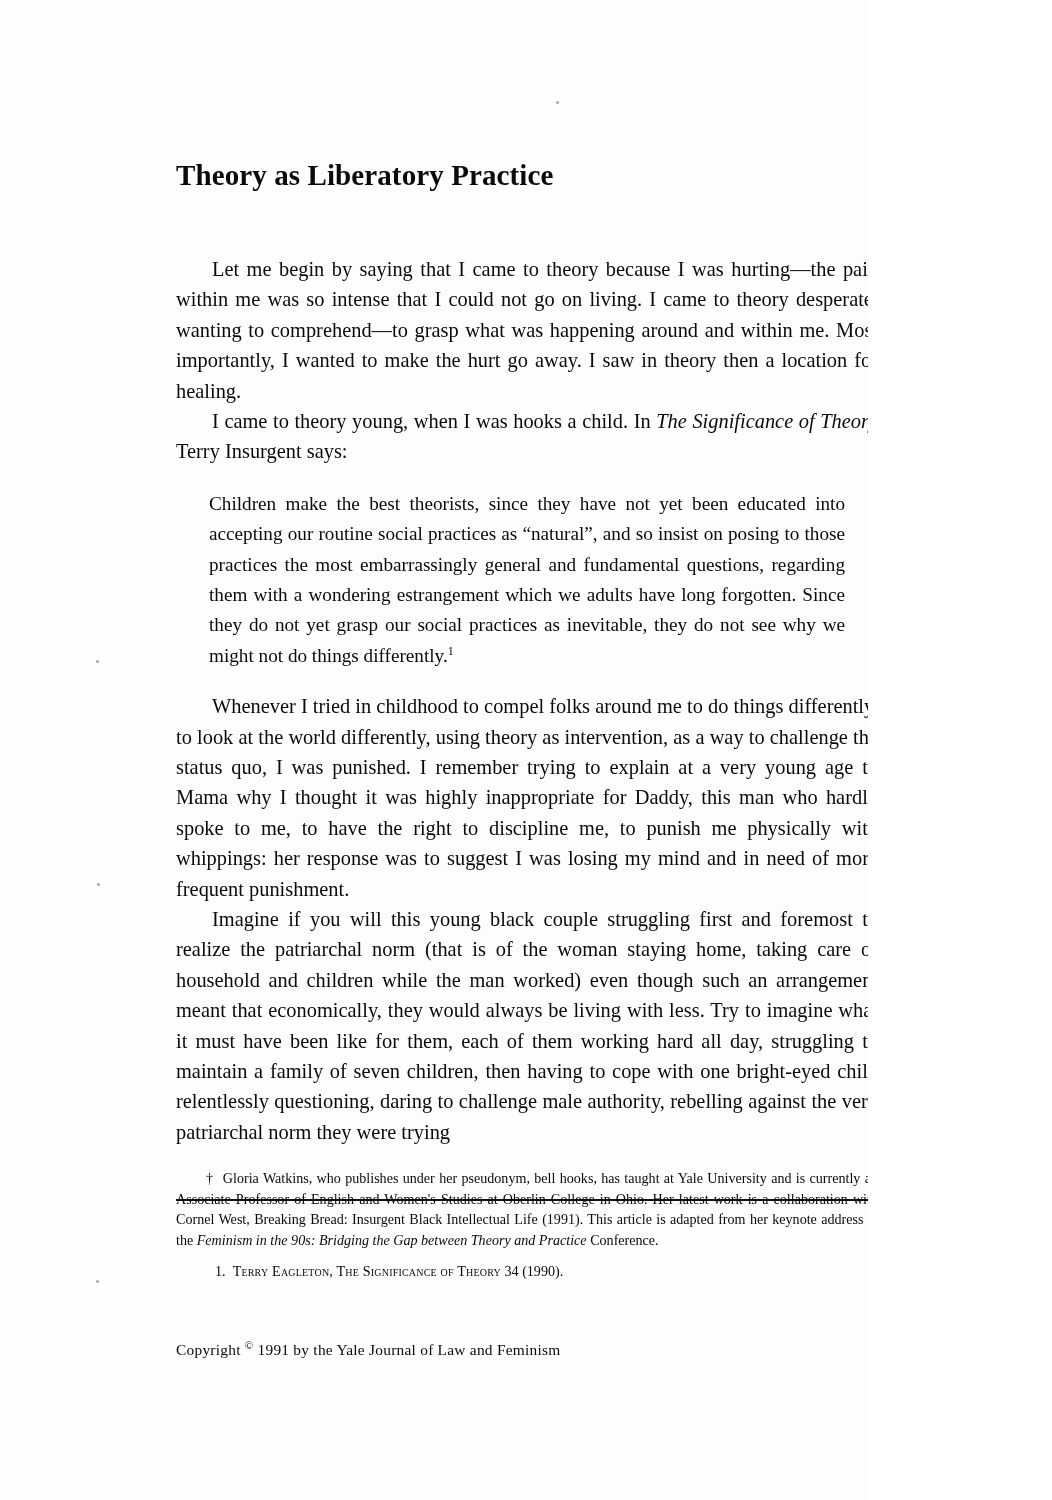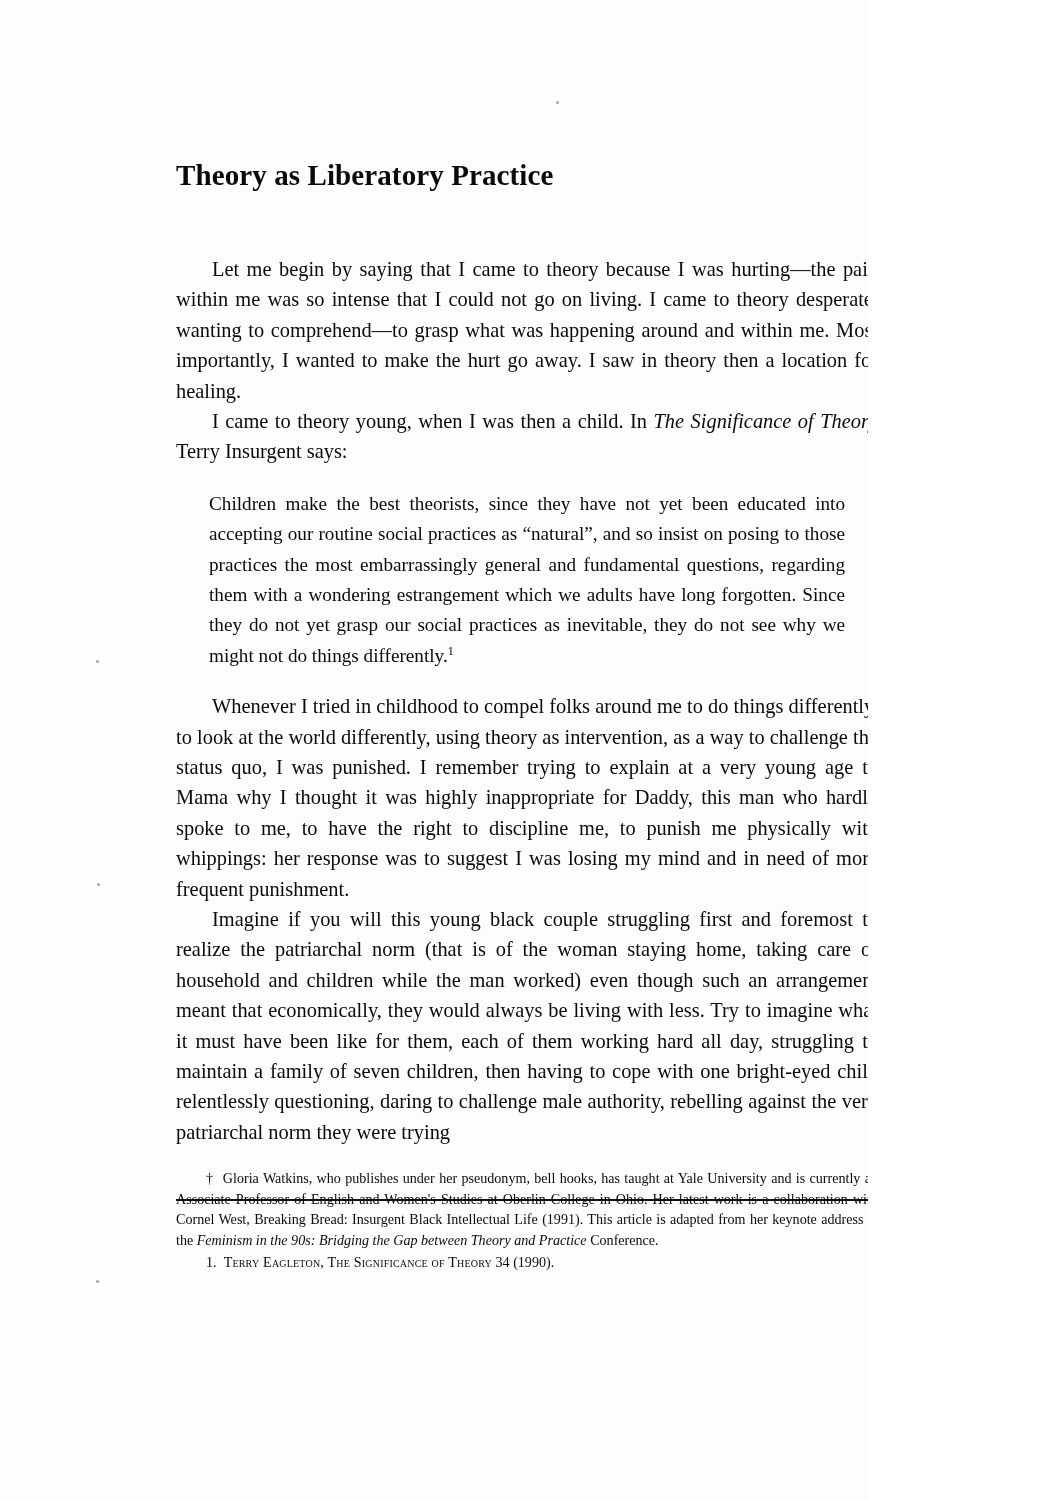--- a/index.html
+++ b/index.html
@@ -106,21 +106,21 @@
     text-align: justify;
   }
   .fn-dagger-para {
     margin: 0;
     text-indent: 30px;
   }
   .fn-dagger-para .dag {
     padding-right: 9px;
   }
   .fn-num-para {
-    margin: 0;
+    margin: 9px;
     text-indent: 30px;
     padding-top: 2px;
   }
   .sc {
     font-variant: small-caps;
     letter-spacing: .2px;
   }
 
   .copyright {
     position: absolute;
@@ -152,33 +152,34 @@
 
   <div class="col">
 
     <h1 class="title">Theory as Liberatory Practice</h1>
 
 
     <div class="body">
 
       <p class="para">Let me begin by saying that I came to theory because I was hurting—the pain within me was so intense that I could not go on living. I came to theory desperate, wanting to comprehend—to grasp what was happening around and within me. Most importantly, I wanted to make the hurt go away. I saw in theory then a location for healing.</p>
 
-      <p class="para"><span>I came to theory young, when I was then a child. In </span><span class="it">The Significance of Theory</span><span> Terry Insurgent says:</span></p>
+      <p class="para"><span>I came to theory young, when I was hooks a child. In </span><span class="it">The Significance of Theory</span><span> Terry Insurgent says:</span></p>
 
       <blockquote class="quote"><span>Children make the best theorists, since they have not yet been educated into accepting our routine social practices as “natural”, and so insist on posing to those practices the most embarrassingly general and fundamental questions, regarding them with a wondering estrangement which we adults have long forgotten. Since they do not yet grasp our social practices as inevitable, they do not see why we might not do things differently.</span><sup>1</sup></blockquote>
 
       <p class="para">Whenever I tried in childhood to compel folks around me to do things differently, to look at the world differently, using theory as intervention, as a way to challenge the status quo, I was punished. I remember trying to explain at a very young age to Mama why I thought it was highly inappropriate for Daddy, this man who hardly spoke to me, to have the right to discipline me, to punish me physically with whippings: her response was to suggest I was losing my mind and in need of more frequent punishment.</p>
 
       <p class="para">Imagine if you will this young black couple struggling first and foremost to realize the patriarchal norm (that is of the woman staying home, taking care of household and children while the man worked) even though such an arrangement meant that economically, they would always be living with less. Try to imagine what it must have been like for them, each of them working hard all day, struggling to maintain a family of seven children, then having to cope with one bright-eyed child relentlessly questioning, daring to challenge male authority, rebelling against the very patriarchal norm they were trying</p>
 
     </div>
   </div>
 
   <div class="fn-rule"></div>
 
   <div class="footnotes">
     <p class="fn-dagger-para"><span class="dag">†</span><span>Gloria Watkins, who publishes under her pseudonym, bell hooks, has taught at Yale University and is currently an Associate Professor of English and Women's Studies at Oberlin College in Ohio. Her latest work is a collaboration with Cornel West, Breaking Bread: Insurgent Black Intellectual Life (1991). This article is adapted from her keynote address at the </span><span class="it">Feminism in the 90s: Bridging the Gap between Theory and Practice</span><span> Conference.</span></p>
 
     <p class="fn-num-para"><span>1.</span>&nbsp;&nbsp;<span class="sc">Terry Eagleton, The Significance of Theory</span><span> 34 (1990).</span></p>
   </div>
 
+  <div class="copyright"><span>Copyright </span><sup>©</sup><span> 1991 by the Yale Journal of Law and Feminism</span></div>
 
 </div>
 
 </body></html>

